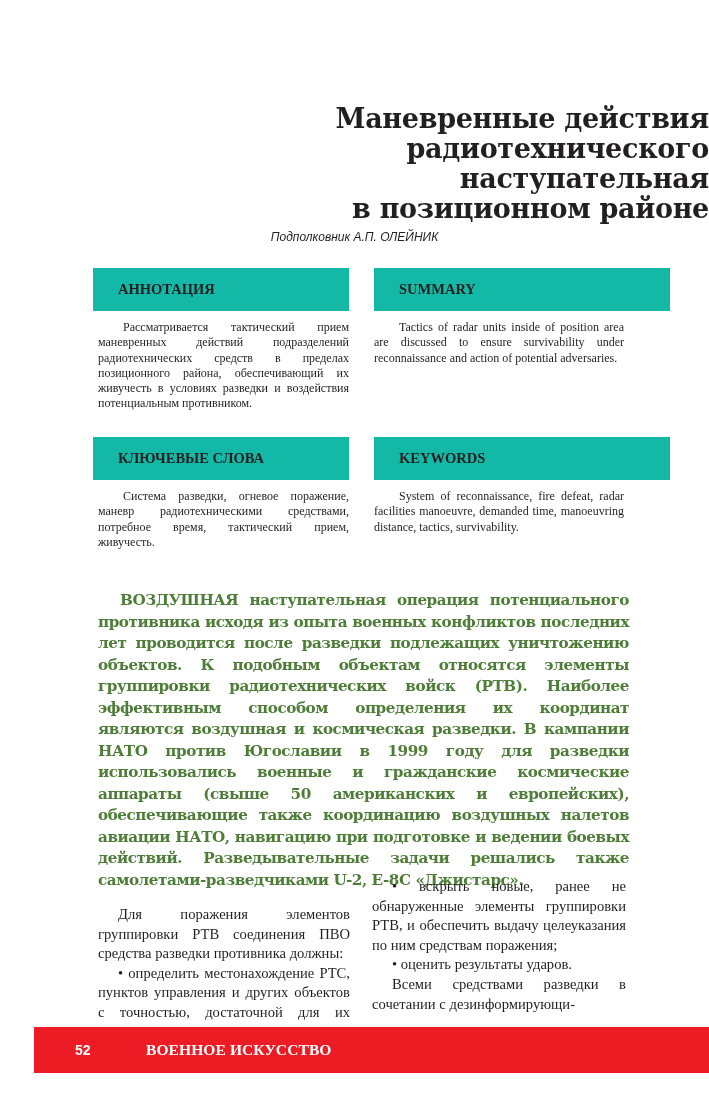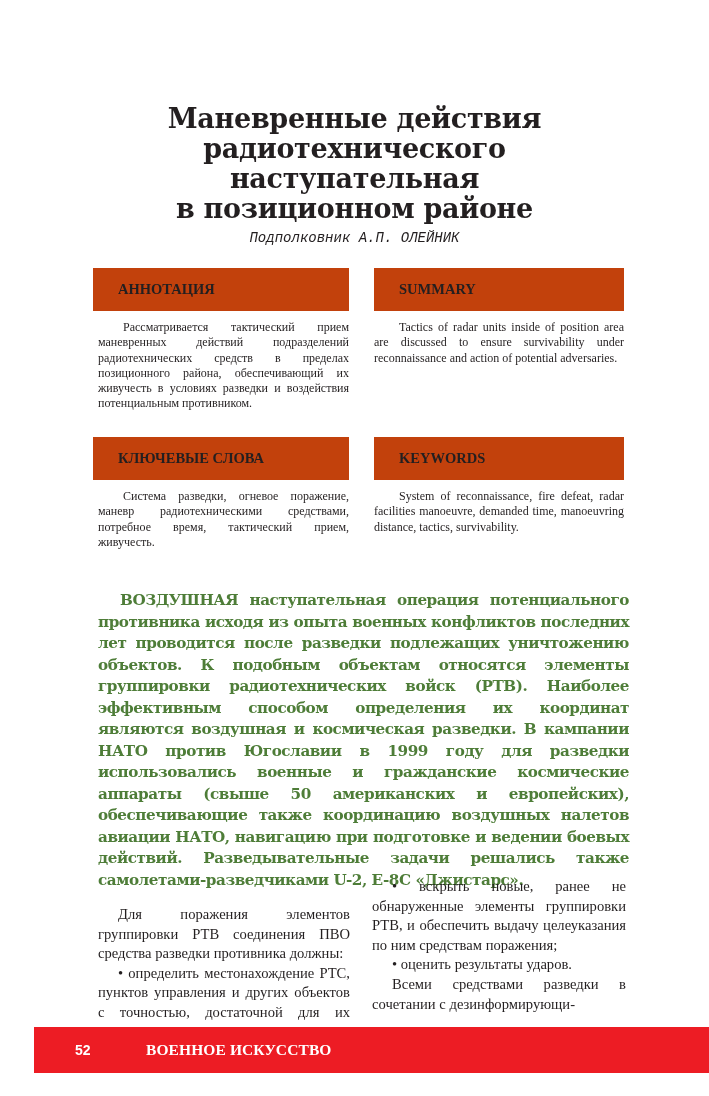--- a/index.html
+++ b/index.html
@@ -10,44 +10,44 @@
     }
     .title {
       position: absolute; left: 0; right: 0; top: 104px;
       text-align: center;
       font-family: "DejaVu Serif", serif;
       font-weight: bold;
       font-size: 27px; line-height: 30px;
       color: #231f20;
       letter-spacing: -0.3px;
     }
-    .title span { display: block; }
+    .title span { display: block; text-align: right; }
     .author {
       position: absolute; left: 0; right: 0; top: 230px;
       text-align: center;
-      font-family: Liberation Mono, monospace;
+      font-family: Liberation Sans, sans-serif;
       font-style: italic;
-      font-size: 14px;
+      font-size: 12px;
       color: #231f20;
     }
     .box-head {
-      position: absolute; background: #c2410c; height: 43px;
+      position: absolute; background: #14b8a6; height: 43px;
       font-family: "Liberation Serif", serif; font-weight: bold;
       font-size: 14.5px; color: #231f20;
       box-sizing: border-box; padding-left: 25px; line-height: 43px;
     }
     .box-text {
       position: absolute;
       font-family: "Liberation Serif", serif;
       font-size: 12px; line-height: 15.3px;
       text-align: justify; color: #231f20;
       text-indent: 25px;
     }
     .col-left { left: 93px; width: 256px; }
-    .col-right { left: 374px; width: 250px; }
+    .col-right { left: 374px; width: 296px; }
     .lead {
       position: absolute; left: 98px; width: 531px; top: 571px;
       font-family: "DejaVu Serif", serif; font-weight: bold;
       font-size: 15.2px; line-height: 21.5px;
       color: #4e7d38; text-align: justify;
       text-indent: 22px;
       letter-spacing: -0.45px;
       margin-top: 19px;
     }
     .body-text {

